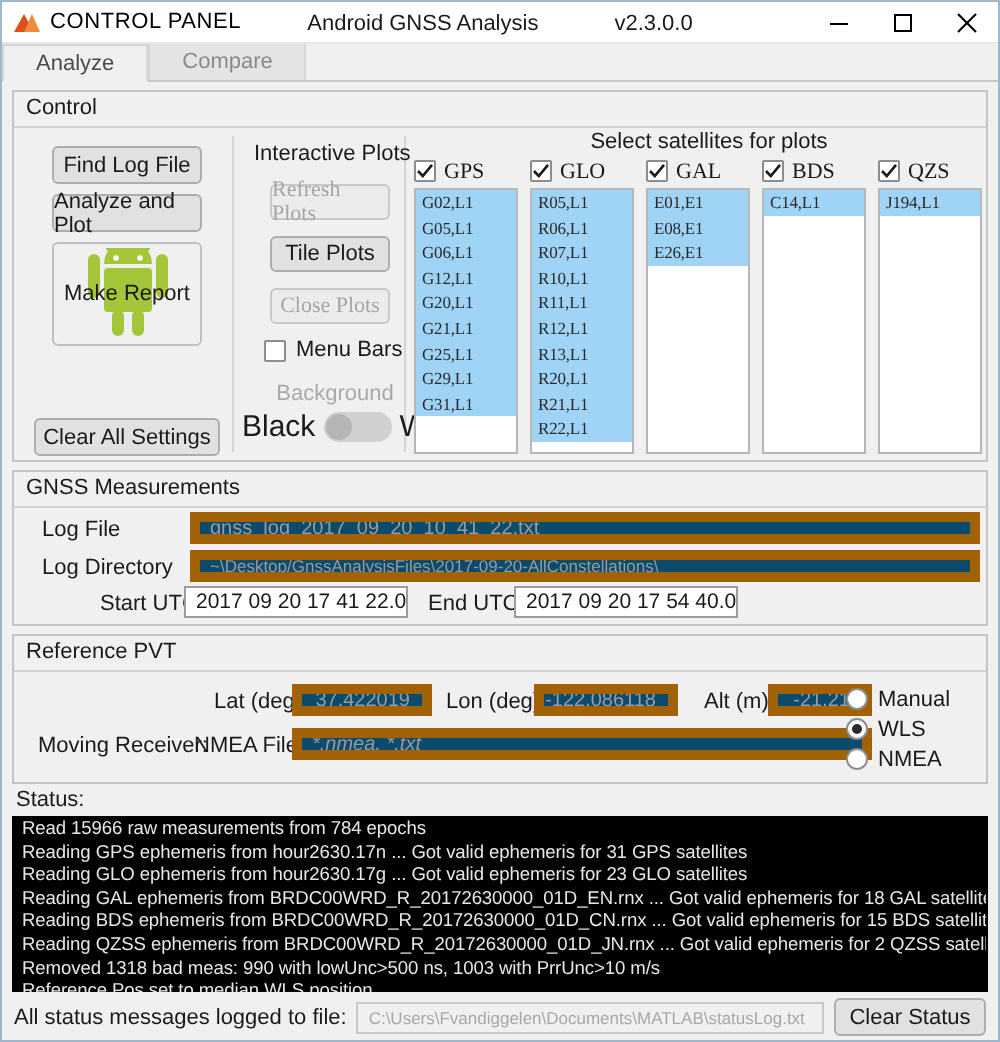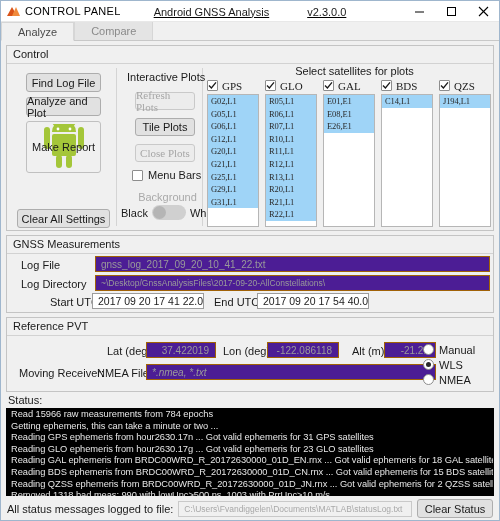--- a/index.html
+++ b/index.html
@@ -32,21 +32,21 @@
   .tb-icon .m-a { position:absolute; left:0; top:2px; width:0; height:0;
       border-left:5px solid transparent; border-right:5px solid transparent;
       border-bottom:9px solid #d95319; }
   .tb-icon .m-b { position:absolute; left:5px; top:2px; width:0; height:0;
       border-left:4px solid transparent; border-right:4px solid transparent;
       border-bottom:9px solid #f08a3c; }
   .tb-title { font-size: 11px; color: #000; letter-spacing: .3px; }
   .tb-center {
     position: absolute; left: 0; right: 0; top: 0; height: 21px;
     display: flex; align-items: center; justify-content: center;
-    pointer-events: none; gap: 38px; text-decoration: underline;
+    pointer-events: none; gap: 38px;
   }
   .tb-center span { font-size: 11px; color: #1a1a1a; }
   .tb-btns { position: absolute; right: 0; top: 0; height: 21px; display: flex; }
   .tb-btn {
     width: 32px; height: 21px; display: flex; align-items: center; justify-content: center;
     font-size: 11px; color: #000;
   }
   .tb-btn svg { display: block; }
 
   
@@ -111,21 +111,21 @@
   .cb {
     width: 11px; height: 11px; border: 1px solid #8d8d8d; background:#fff; border-radius:1px;
     display:flex; align-items:center; justify-content:center; flex:none;
   }
   .cb svg { display:block; }
   .cb-label { font-size: 11px; color:#1a1a1a; }
 
   .bg-title { position:absolute; left:128px; top:127px; width:65px; text-align:center;
               font-size:11px; color:#a9a9a9; }
   .bg-row { position:absolute; left:114px; top:141px; display:flex; align-items:center; gap:4px; }
-  .bg-row .lab { font-size: 11px; color:#1a1a1a; }
+  .bg-row .lab { font-size: 15px; color:#1a1a1a; }
   .toggle { width: 34px; height: 15px; border-radius: 8px; background:#d0d0d0; position:relative; }
   .toggle .knob { position:absolute; left:1px; top:1px; width:13px; height:13px;
                   border-radius:50%; background:#b5b5b5; }
 
   
   .sat-title { position: absolute; left: 205px; top: 1px; width: 285px; text-align:center;
                font-size: 11px; color:#1a1a1a; }
   .sat-cols { position:absolute; left: 200px; top: 14px; display:flex; gap: 6px; }
   .sat-col { width: 52px; font-family: Liberation Serif, serif; }
   .sat-head { display:flex; align-items:center; gap:4px; height: 15px; }
@@ -136,21 +136,21 @@
   .sat-item {
     font-size: 8.5px; color:#2a2a2a; line-height: 12.6px; height: 12.6px;
     padding-left: 3px; white-space: nowrap; letter-spacing: -0.1px;
   }
   .sat-item.sel { background:#9fd4f7; }
 
   
   .gnss-body { height: 58px; position: relative; }
   .lbl { position:absolute; font-size: 11px; color:#1a1a1a; }
   .inp {
-    position:absolute; border:1px solid #a16207; background:#4c1d95;
+    position:absolute; border:5px solid #a16207; background:#0c4a6e;
     font-size: 10px; color:#9a9a9a; display:flex; align-items:center; padding-left:5px;
     white-space:nowrap; overflow:hidden;
   }
   .inp.white { background:#fff; border:1px solid #9c9c9c; color:#1a1a1a; font-size:10.5px; }
 
   
   .pvt-body { height: 55px; position: relative; }
   .inp.num { justify-content: flex-end; padding-right: 6px; padding-left:0; }
   .radio-group { position:absolute; right:6px; top:6px; width:64px; }
   .radio-row { display:flex; align-items:center; gap:5px; height:15px; }
@@ -411,21 +411,20 @@
             <div class="radio-label">NMEA</div>
           </div>
         </div>
     </div>
   </div>
 
   <div class="status-label">Status:</div>
   <div class="console">
     <div id="console-lines">
         <div class="console-line">Read 15966 raw measurements from 784 epochs</div>
-        <div class="console-line">Getting ephemeris, this can take a minute or two ...</div>
         <div class="console-line">Reading GPS ephemeris from hour2630.17n ... Got valid ephemeris for 31 GPS satellites</div>
         <div class="console-line">Reading GLO ephemeris from hour2630.17g ... Got valid ephemeris for 23 GLO satellites</div>
         <div class="console-line">Reading GAL ephemeris from BRDC00WRD_R_20172630000_01D_EN.rnx ... Got valid ephemeris for 18 GAL satellites</div>
         <div class="console-line">Reading BDS ephemeris from BRDC00WRD_R_20172630000_01D_CN.rnx ... Got valid ephemeris for 15 BDS satellites</div>
         <div class="console-line">Reading QZSS ephemeris from BRDC00WRD_R_20172630000_01D_JN.rnx ... Got valid ephemeris for 2 QZSS satellites</div>
         <div class="console-line">Removed 1318 bad meas: 990 with lowUnc&gt;500 ns, 1003 with PrrUnc&gt;10 m/s</div>
         <div class="console-line">Reference Pos set to median WLS position</div>
         <div class="console-line">Wrote gnssPvt to: gnss_log_2017_09_20_10_41_22.nmea and *.kml</div>
       </div>
     <div class="version-row">

